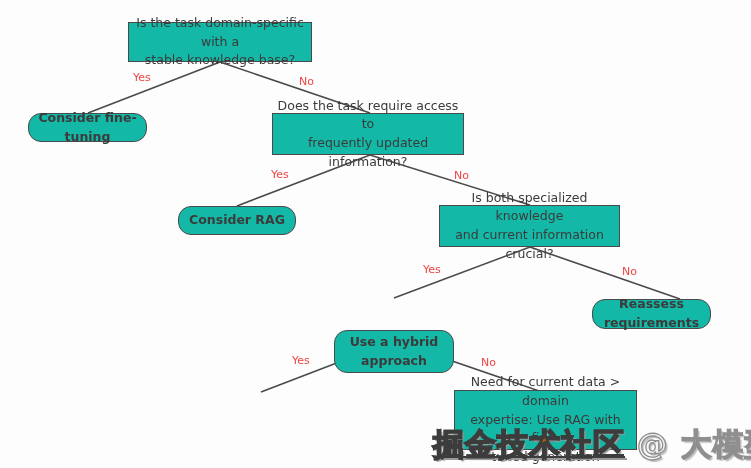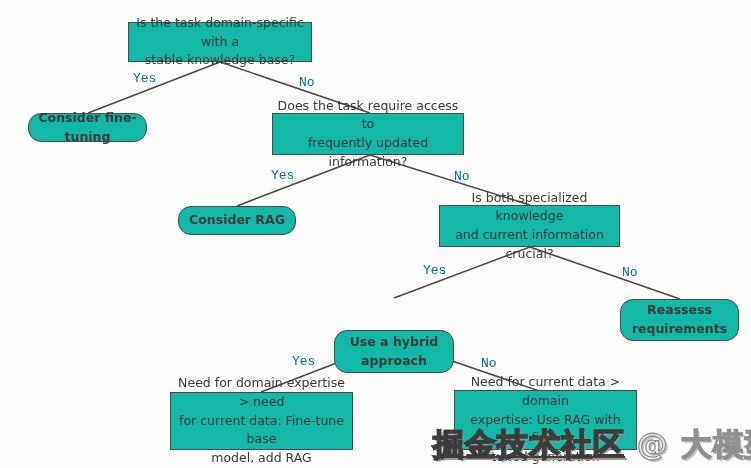--- a/index.html
+++ b/index.html
@@ -20,33 +20,32 @@
     font-size:12.5px;
     line-height:1.5;
     display:flex;align-items:center;justify-content:center;
     text-align:center;
     white-space:pre-line;
     padding:1px 3px;
   }
   .node.bold{font-weight:bold;border-radius:13px;}
   .edge-label{
     position:absolute;
-    color:#0369a1;
-    font-size:13px;
+    color:#ef4444;
+    font-size:11px;
     line-height:1;
-    font-family:Liberation Mono, monospace;
   }
   
   .n-q1{left:128px;top:22px;width:184px;height:40px;}
   .n-fine{left:28px;top:113px;width:119px;height:29px;}
   .n-q2{left:272px;top:113px;width:192px;height:42px;}
   .n-rag{left:178px;top:206px;width:118px;height:29px;}
   .n-q3{left:439px;top:205px;width:181px;height:42px;}
   .n-hybrid{left:334px;top:298px;width:120px;height:43px;margin-top:32px;}
-  .n-reassess{left:620px;top:299px;width:119px;height:42px;}
+  .n-reassess{left:592px;top:299px;width:119px;height:30px;}
   .n-domain{left:170px;top:392px;width:183px;height:58px;}
   .n-current{left:454px;top:390px;width:183px;height:60px;}
   
   .l-yes1{left:133px;top:72px;}
   .l-no1{left:299px;top:76px;}
   .l-yes2{left:271px;top:169px;}
   .l-no2{left:454px;top:170px;}
   .l-yes3{left:423px;top:264px;}
   .l-no3{left:622px;top:266px;}
   .l-yes4{left:292px;top:355px;}
@@ -105,23 +104,20 @@
 
   <div class="node n-q3">Is both specialized knowledge
 and current information crucial?</div>
 
   <div class="node bold n-hybrid">Use a hybrid
 approach</div>
 
   <div class="node bold n-reassess">Reassess
 requirements</div>
 
-  <div class="node n-domain">Need for domain expertise &gt; need
-for current data: Fine-tune base
-model, add RAG</div>
 
   <div class="node n-current">Need for current data &gt; domain
 expertise: Use RAG with fine-
 tuned generation</div>
 
   <div class="edge-label l-yes1">Yes</div>
   <div class="edge-label l-no1">No</div>
   <div class="edge-label l-yes2">Yes</div>
   <div class="edge-label l-no2">No</div>
   <div class="edge-label l-yes3">Yes</div>

